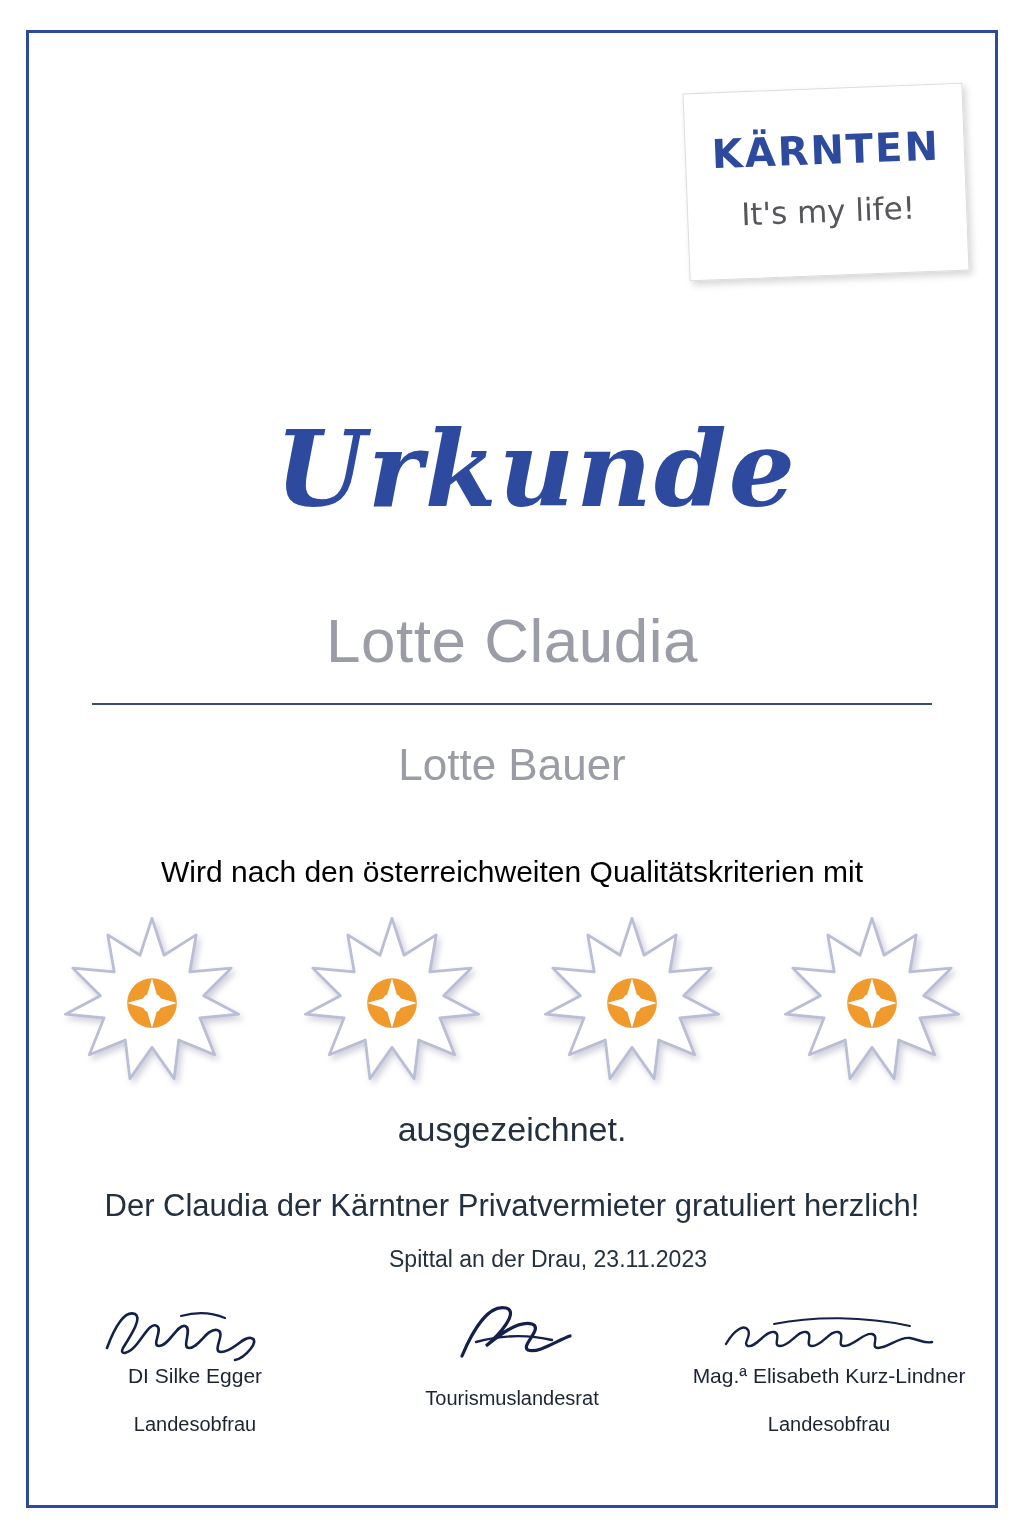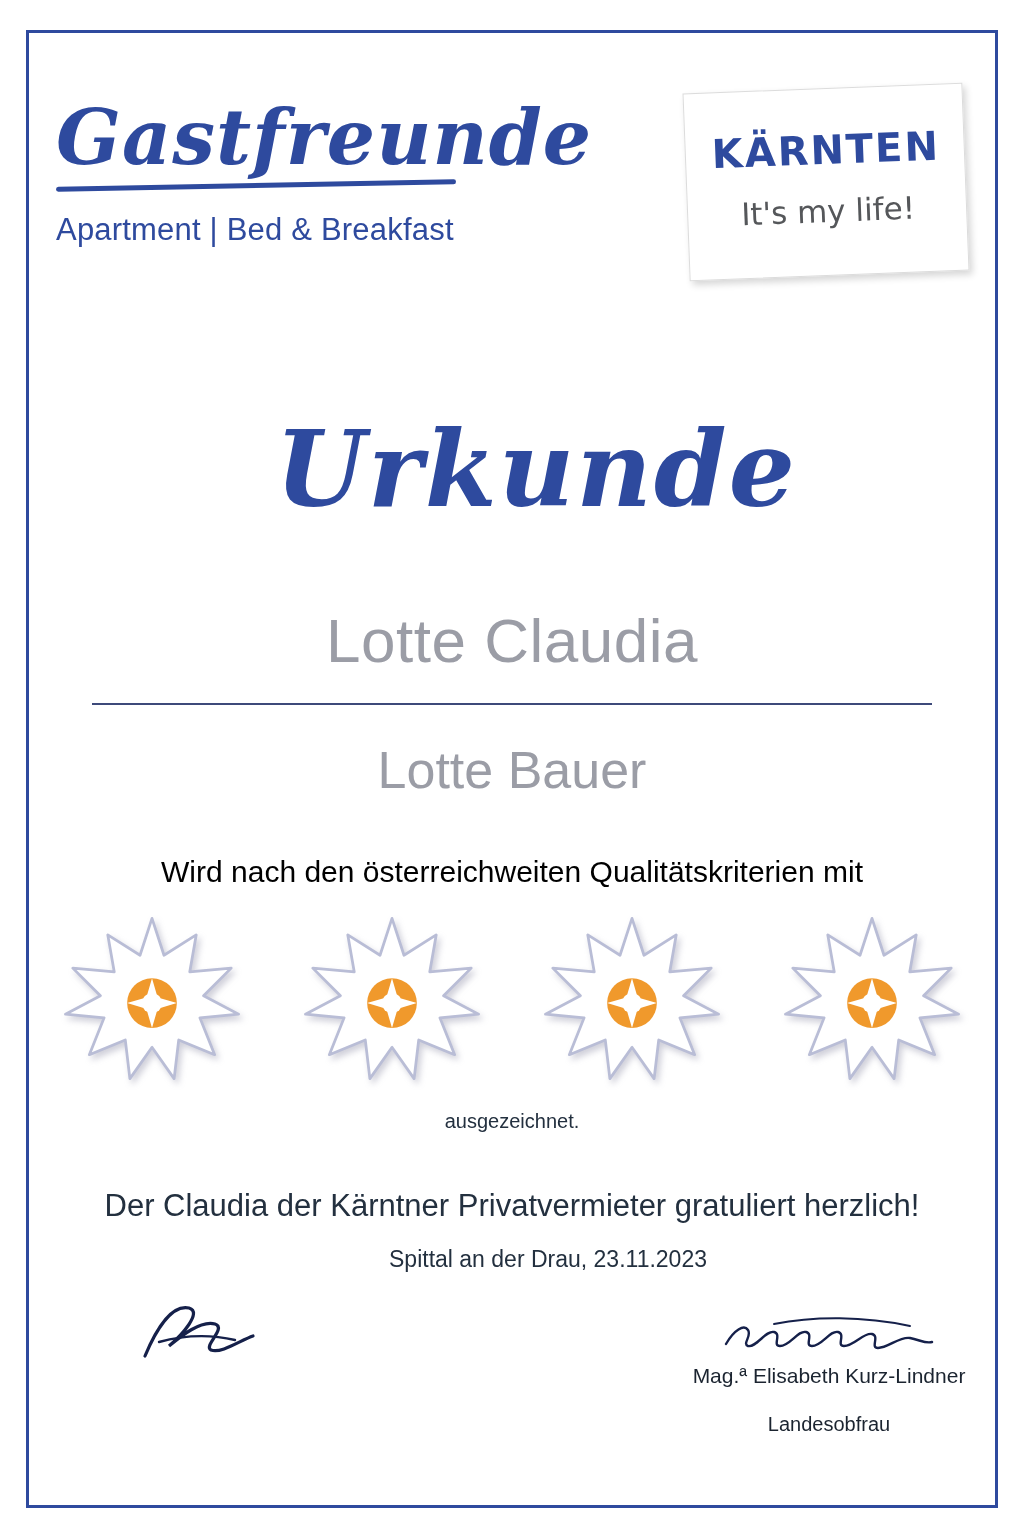--- a/index.html
+++ b/index.html
@@ -149,21 +149,21 @@
     height: 2px;
     background: #3d4a7a;
   }
 
   .owner-name {
     position: absolute;
     left: 0;
     top: 740px;
     width: 1024px;
     text-align: center;
-    font-size: 52px;
+    font-size: 44px;
     font-weight: 400;
     color: #9b9da6;
   }
 
   .line-criteria {
     position: absolute;
     left: 0;
     top: 855px;
     width: 1024px;
     text-align: center;
@@ -188,21 +188,21 @@
     height: 175px;
     filter: drop-shadow(3px 4px 3px rgba(120,120,150,0.35));
   }
 
   .line-awarded {
     position: absolute;
     left: 0;
     top: 1110px;
     width: 1024px;
     text-align: center;
-    font-size: 20px;
+    font-size: 34px;
     color: #23303f;
   }
 
   .line-congrats {
     position: absolute;
     left: 0;
     top: 1188px;
     width: 1024px;
     text-align: center;
     font-size: 31px;
@@ -255,25 +255,20 @@
 </style>
 </head>
 <body>
 
 <div class="certificate">
 
   <div class="frame"></div>
 
   <div class="header">
 
-    <div class="brand">
-      <div class="brand-script">Gastfreunde</div>
-      <div class="brand-underline"></div>
-      <div class="brand-sub">Apartment | Bed &amp; Breakfast</div>
-    </div>
 
     <div class="kaernten-logo">
       <div class="kaernten-word">KÄRNTEN</div>
       <div class="kaernten-claim">It's my life!</div>
     </div>
 
   </div>
 
   <div class="title-script">Urkunde</div>
 
@@ -322,28 +317,39 @@
     </svg>
 
   </div>
 
   <div class="line-awarded">ausgezeichnet.</div>
   <div class="line-congrats">Der Claudia der Kärntner Privatvermieter gratuliert herzlich!</div>
   <div class="place-date">Spittal an der Drau, 23.11.2023</div>
 
   <div class="signatures">
 
+    <div class="sig-block">
+      <div class="sig-mark">
+        <svg width="220" height="66" viewBox="0 0 220 66">
+          <path d="M22 52 C30 30, 40 14, 50 18 C58 22, 44 42, 38 52 C34 60, 44 58, 52 48 C60 38, 66 26, 72 30 C78 34, 66 50, 74 50 C84 50, 92 28, 100 30 C108 32, 96 52, 104 52 C114 52, 122 32, 132 34 C142 36, 126 56, 136 56 C148 56, 158 40, 166 42 C176 44, 160 62, 150 64" fill="none" stroke="#15204a" stroke-width="2.6" stroke-linecap="round"></path>
+          <path d="M96 20 C110 16, 126 16, 140 22" fill="none" stroke="#15204a" stroke-width="2.2" stroke-linecap="round"></path>
+        </svg>
+      </div>
+      <div class="sig-name">DI Silke Egger</div>
+      <div class="sig-role">Landesobfrau</div>
+    </div>
 
     <div class="sig-block">
       <div class="sig-mark">
         <svg width="220" height="66" viewBox="0 0 220 66">
           <path d="M60 60 C70 36, 86 8, 104 12 C118 16, 96 40, 84 50 C96 40, 116 24, 130 28 C142 32, 118 50, 126 54 C136 58, 156 44, 168 40" fill="none" stroke="#15204a" stroke-width="3.2" stroke-linecap="round"></path>
           <path d="M74 46 C96 40, 124 38, 150 44" fill="none" stroke="#15204a" stroke-width="2.4" stroke-linecap="round"></path>
         </svg>
       </div>
+      <div class="sig-role">Tourismuslandesrat</div>
     </div>
 
     <div class="sig-block">
       <div class="sig-mark">
         <svg width="230" height="66" viewBox="0 0 230 66">
           <path d="M12 48 C20 34, 30 28, 34 34 C38 40, 28 48, 34 50 C42 52, 52 34, 60 36 C68 38, 58 50, 66 50 C76 50, 84 34, 92 36 C100 38, 90 50, 98 50 C108 50, 116 34, 124 36 C132 38, 122 50, 130 50 C140 50, 150 36, 158 38 C166 40, 156 52, 164 52 C174 52, 186 40, 196 42 C206 44, 212 48, 218 46" fill="none" stroke="#15204a" stroke-width="2.4" stroke-linecap="round"></path>
           <path d="M60 28 C100 20, 150 20, 196 30" fill="none" stroke="#15204a" stroke-width="2" stroke-linecap="round"></path>
         </svg>
       </div>
       <div class="sig-name">Mag.ª Elisabeth Kurz-Lindner</div>

